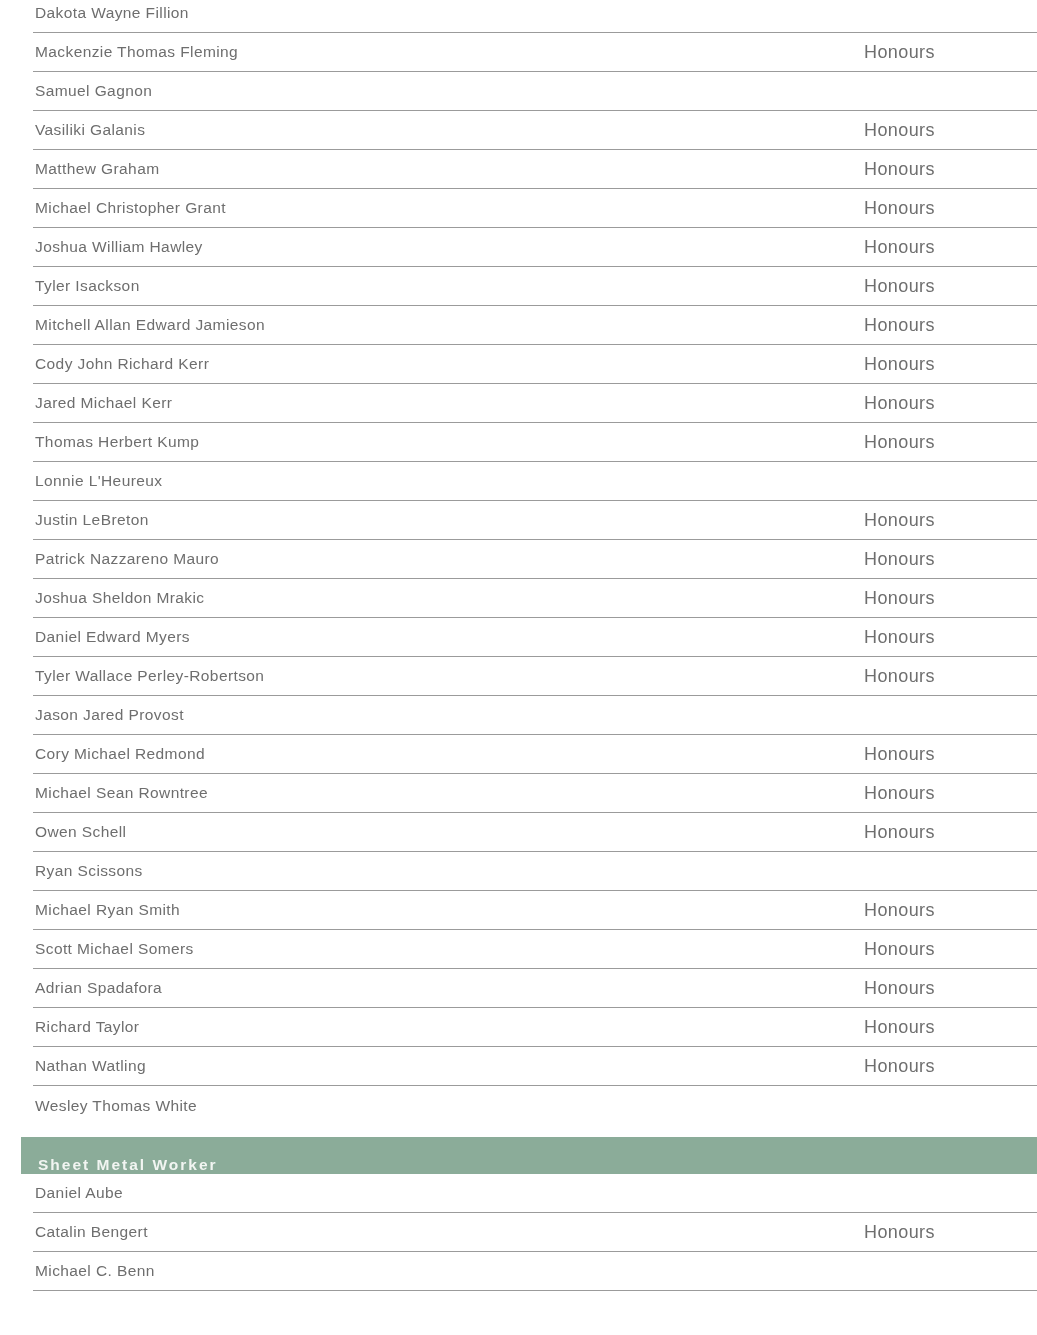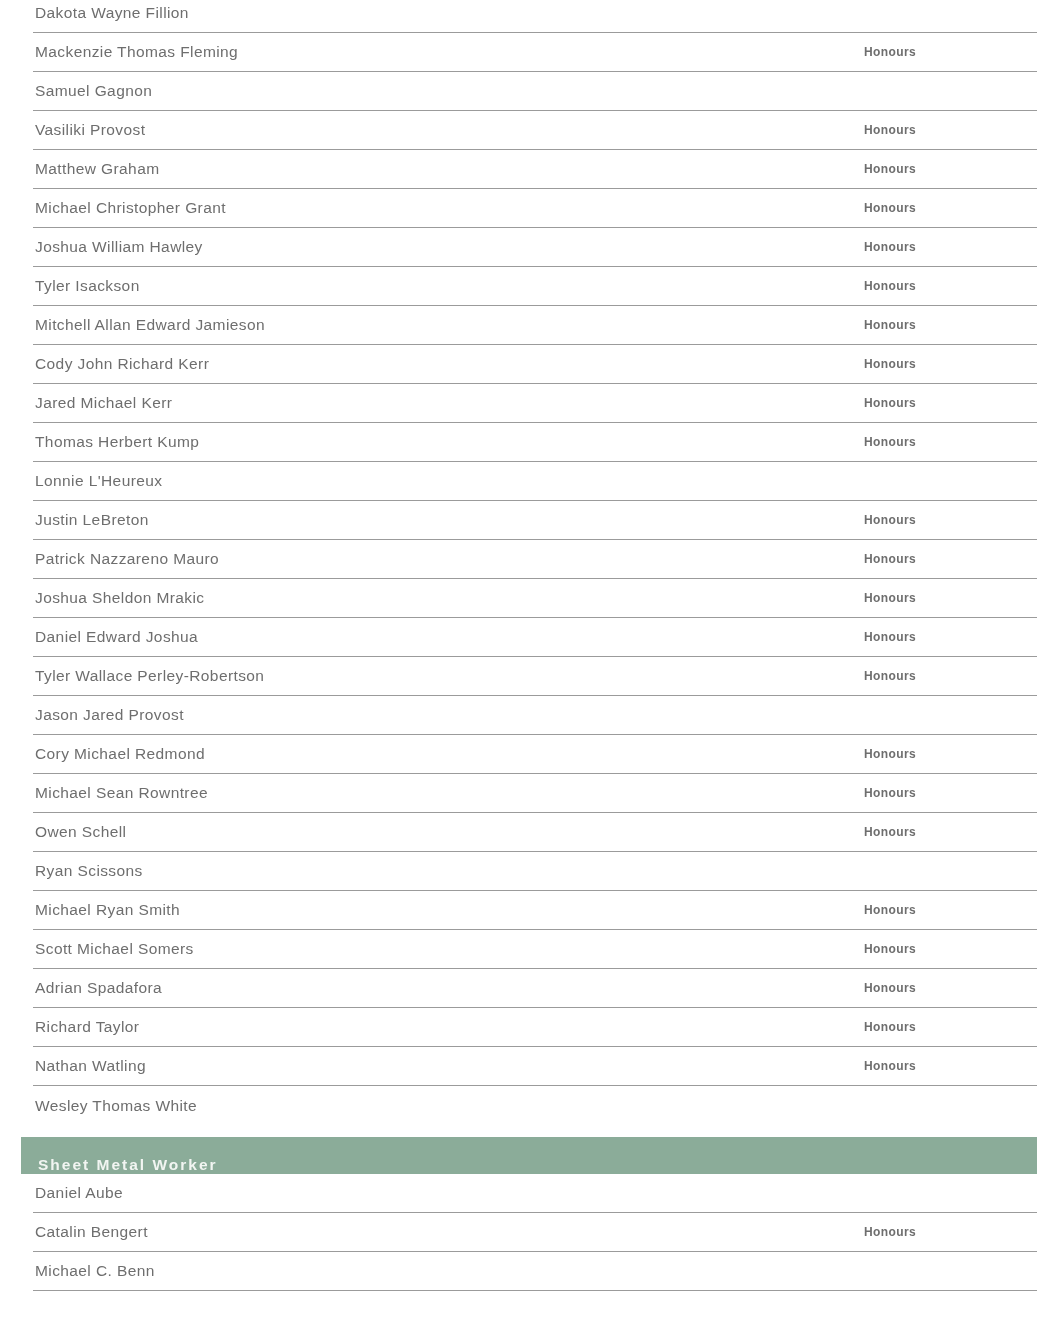--- a/index.html
+++ b/index.html
@@ -40,24 +40,23 @@
     letter-spacing: 0.4px;
     color: #6e6e6e;
   }
   .honours {
     position: absolute;
     left: 831px;
     top: 0;
     height: 100%;
     display: flex;
     align-items: center;
-    font-size: 12px;
+    font-size: 18px;
     letter-spacing: 0.4px;
     color: #6e6e6e;
-    font-weight: bold;
   }
   .section-header {
     box-sizing: border-box;
     width: 1032px;
     height: 37px;
     margin-top: 12px;
     display: flex;
     align-items: flex-end;
     background: #8bac99;
   }
@@ -78,21 +77,21 @@
         <span class="name">Dakota Wayne Fillion</span>
       </div>
       <div class="row">
         <span class="name">Mackenzie Thomas Fleming</span>
         <span class="honours">Honours</span>
       </div>
       <div class="row">
         <span class="name">Samuel Gagnon</span>
       </div>
       <div class="row">
-        <span class="name">Vasiliki Provost</span>
+        <span class="name">Vasiliki Galanis</span>
         <span class="honours">Honours</span>
       </div>
       <div class="row">
         <span class="name">Matthew Graham</span>
         <span class="honours">Honours</span>
       </div>
       <div class="row">
         <span class="name">Michael Christopher Grant</span>
         <span class="honours">Honours</span>
       </div>
@@ -129,21 +128,21 @@
       </div>
       <div class="row">
         <span class="name">Patrick Nazzareno Mauro</span>
         <span class="honours">Honours</span>
       </div>
       <div class="row">
         <span class="name">Joshua Sheldon Mrakic</span>
         <span class="honours">Honours</span>
       </div>
       <div class="row">
-        <span class="name">Daniel Edward Joshua</span>
+        <span class="name">Daniel Edward Myers</span>
         <span class="honours">Honours</span>
       </div>
       <div class="row">
         <span class="name">Tyler Wallace Perley-Robertson</span>
         <span class="honours">Honours</span>
       </div>
       <div class="row">
         <span class="name">Jason Jared Provost</span>
       </div>
       <div class="row">

